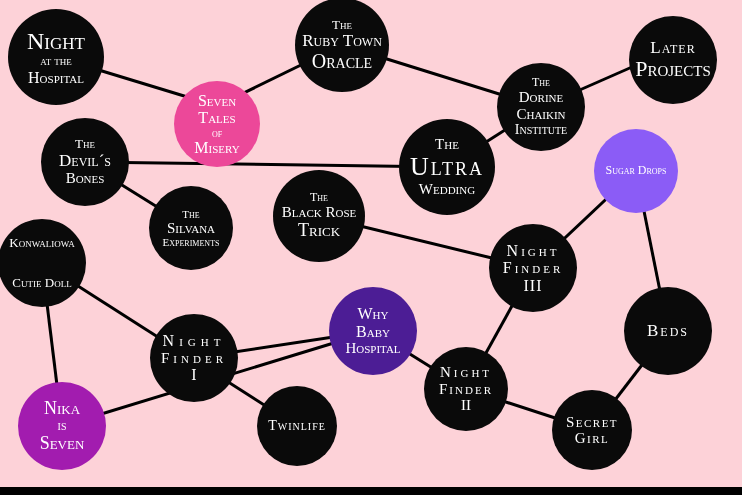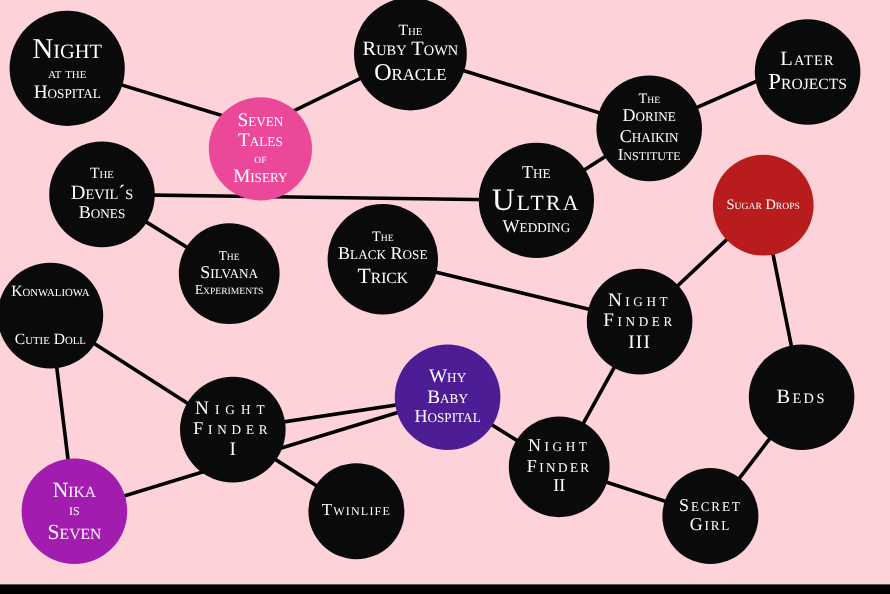--- a/index.html
+++ b/index.html
@@ -70,21 +70,21 @@
       <span style="font-size: 13px;">at the</span>
       <span style="font-size: 16px;">Hospital</span>
     </div>
     <div class="node" style="left: 295px; top: -2px; width: 94px; height: 94px; background: rgb(10, 10, 10); color: rgb(255, 255, 255);">
       <span style="font-size: 13px;">The</span>
       <span style="font-size: 17px;">Ruby Town</span>
       <span style="font-size: 20px;">Oracle</span>
     </div>
     <div class="node" style="left: 629px; top: 16px; width: 88px; height: 88px; background: rgb(10, 10, 10); color: rgb(255, 255, 255);">
       <span style="font-size: 17px; letter-spacing: 1px;">Later</span>
-      <span style="font-size: 19px;">Projects</span>
+      <span style="font-size: 22px;">Projects</span>
     </div>
     <div class="node" style="left: 174px; top: 81px; width: 86px; height: 86px; background: #ec4899; color: rgb(255, 255, 255);">
       <span style="font-size: 16px;">Seven</span>
       <span style="font-size: 16px;">Tales</span>
       <span style="font-size: 11px;">of</span>
       <span style="font-size: 16px;">Misery</span>
     </div>
     <div class="node" style="left: 497px; top: 63px; width: 88px; height: 88px; background: rgb(10, 10, 10); color: rgb(255, 255, 255);">
       <span style="font-size: 12px;">The</span>
       <span style="font-size: 15px;">Dorine</span>
@@ -94,21 +94,21 @@
     <div class="node" style="left: 41px; top: 118px; width: 88px; height: 88px; background: rgb(10, 10, 10); color: rgb(255, 255, 255);">
       <span style="font-size: 13px;">The</span>
       <span style="font-size: 17px;">Devil´s</span>
       <span style="font-size: 15px;">Bones</span>
     </div>
     <div class="node" style="left: 399px; top: 119px; width: 96px; height: 96px; background: rgb(10, 10, 10); color: rgb(255, 255, 255);">
       <span style="font-size: 15px;">The</span>
       <span style="font-size: 26px; letter-spacing: 2px;">Ultra</span>
       <span style="font-size: 15px;">Wedding</span>
     </div>
-    <div class="node" style="left: 594px; top: 129px; width: 84px; height: 84px; background: #b91c1c; color: rgb(255, 255, 255);">
+    <div class="node" style="left: 594px; top: 129px; width: 84px; height: 84px; background: #8b5cf6; color: rgb(255, 255, 255);">
       <span style="font-size: 12px;">Sugar Drops</span>
     </div>
     <div class="node" style="left: 149px; top: 186px; width: 84px; height: 84px; background: rgb(10, 10, 10); color: rgb(255, 255, 255);">
       <span style="font-size: 11px;">The</span>
       <span style="font-size: 15px;">Silvana</span>
       <span style="font-size: 11px;">Experiments</span>
     </div>
     <div class="node" style="left: 273px; top: 170px; width: 92px; height: 92px; background: rgb(10, 10, 10); color: rgb(255, 255, 255);">
       <span style="font-size: 12px;">The</span>
       <span style="font-size: 15px;">Black Rose</span>

